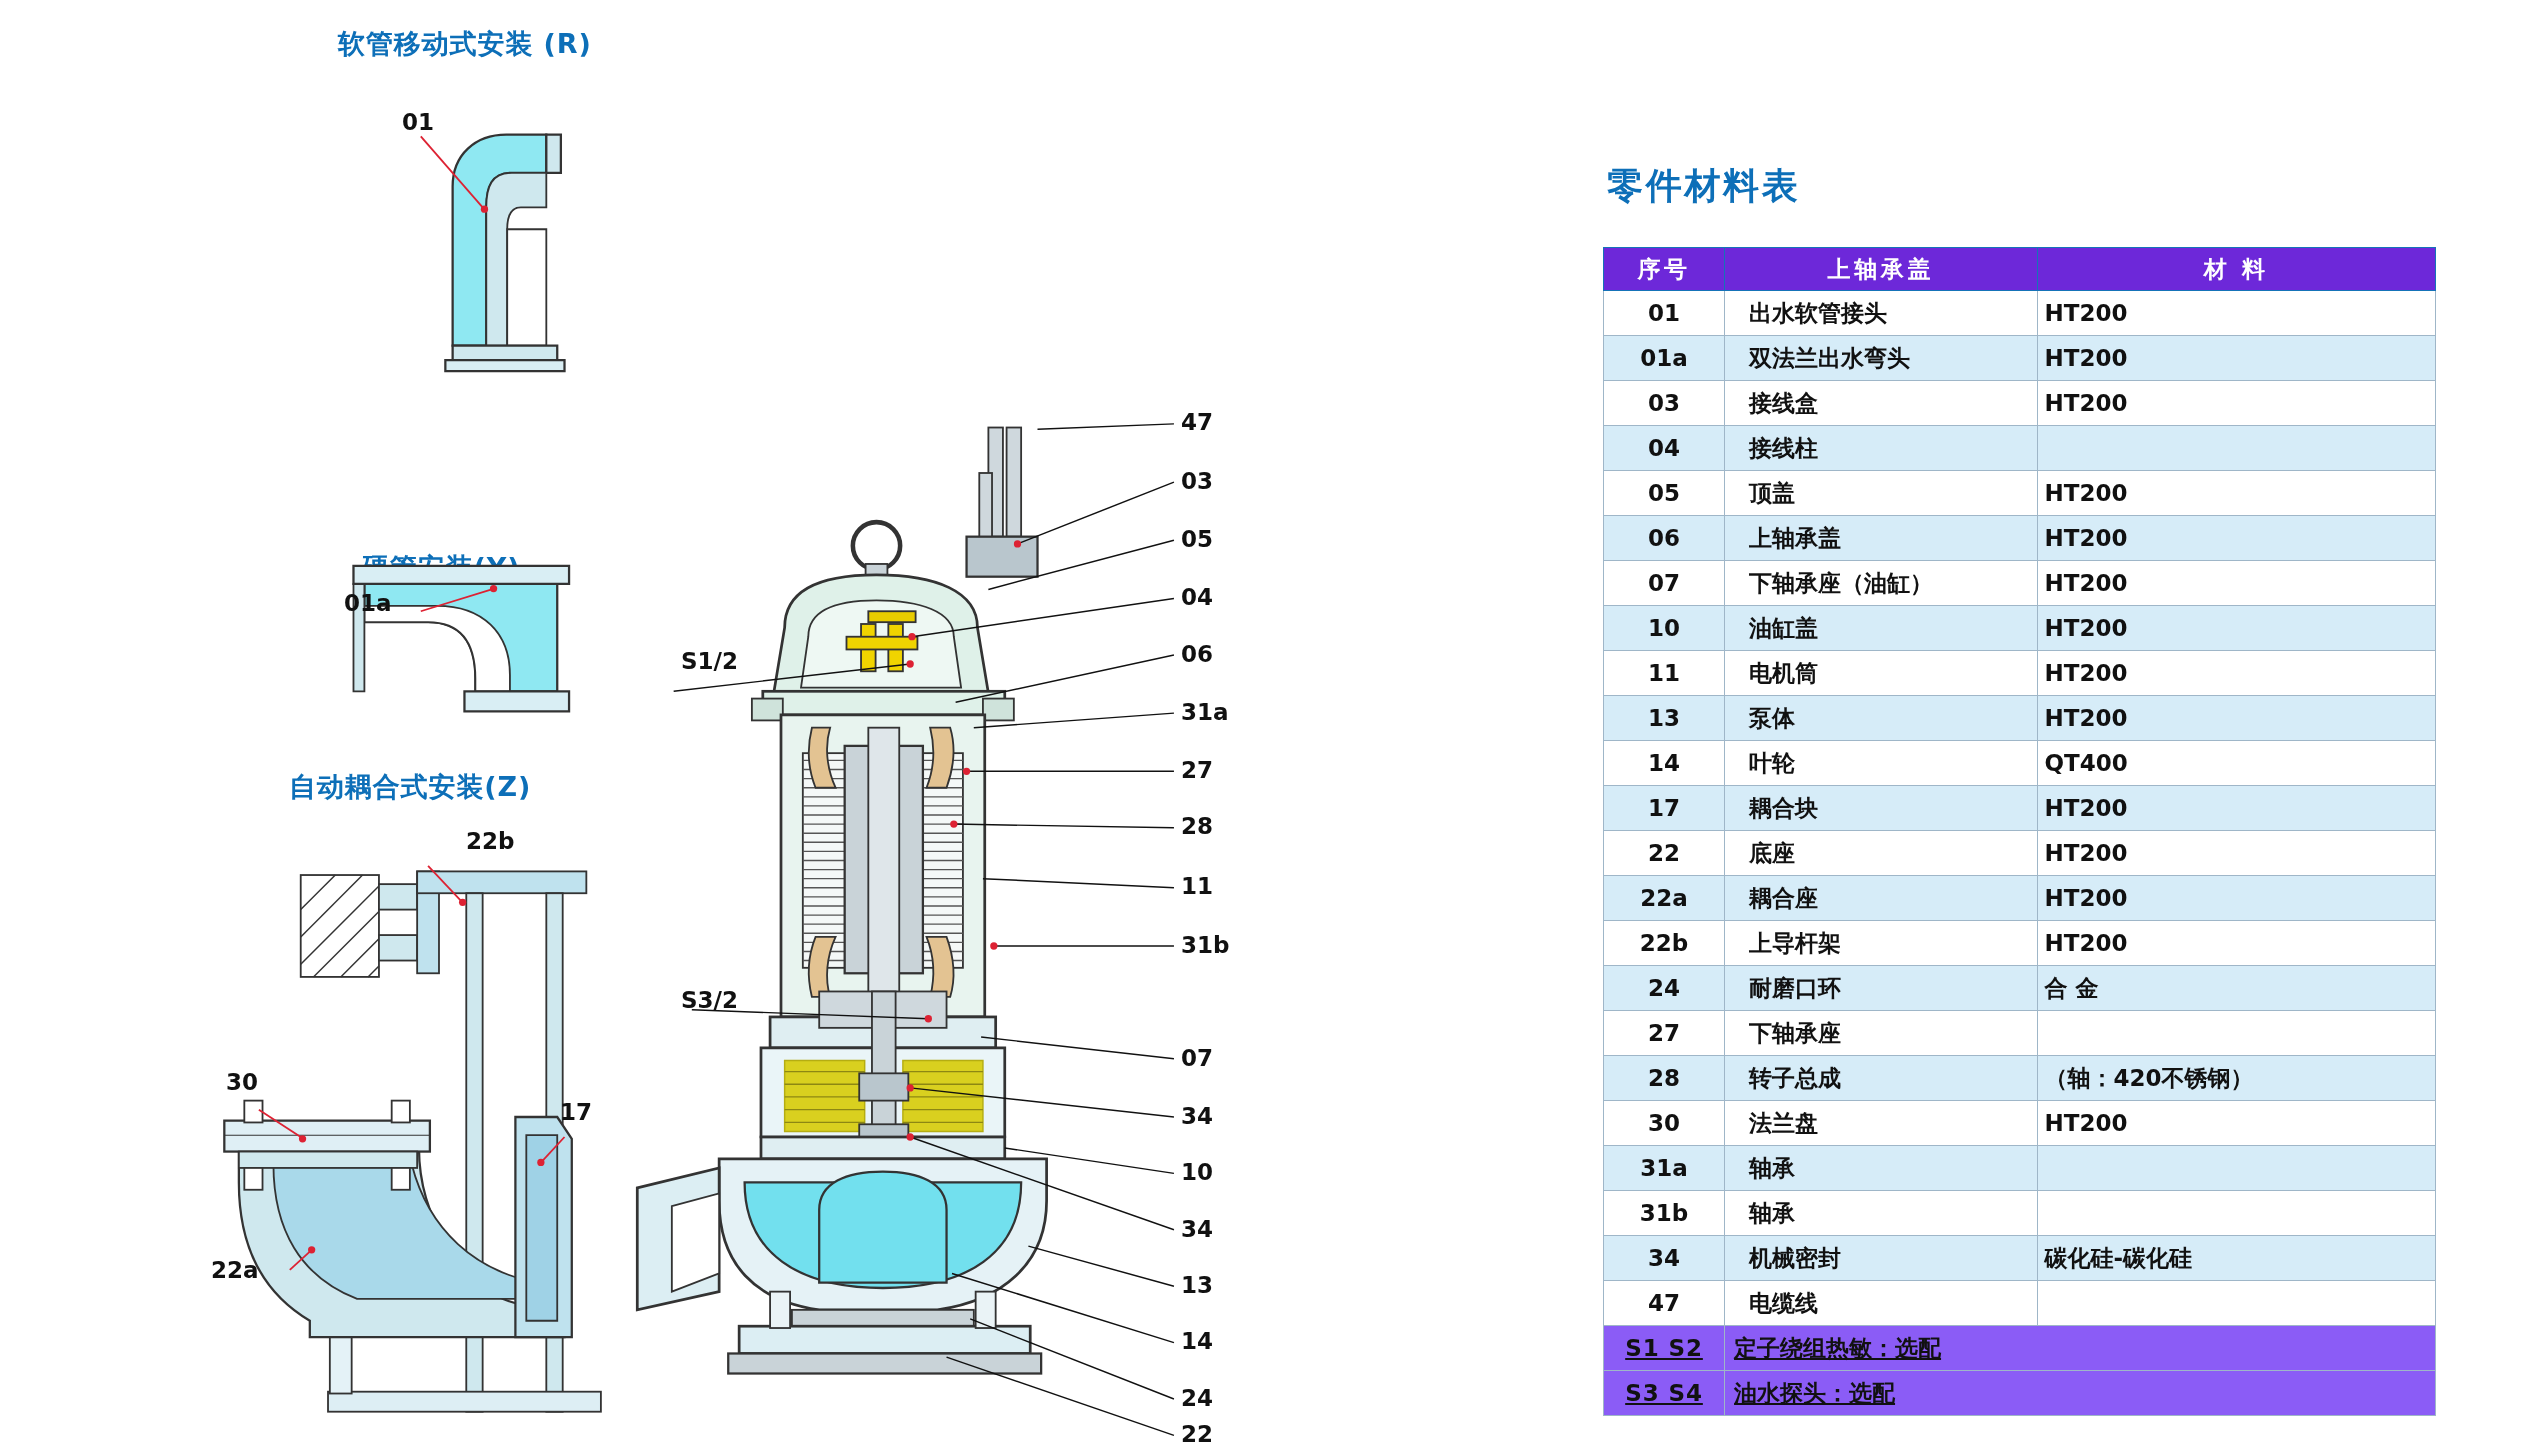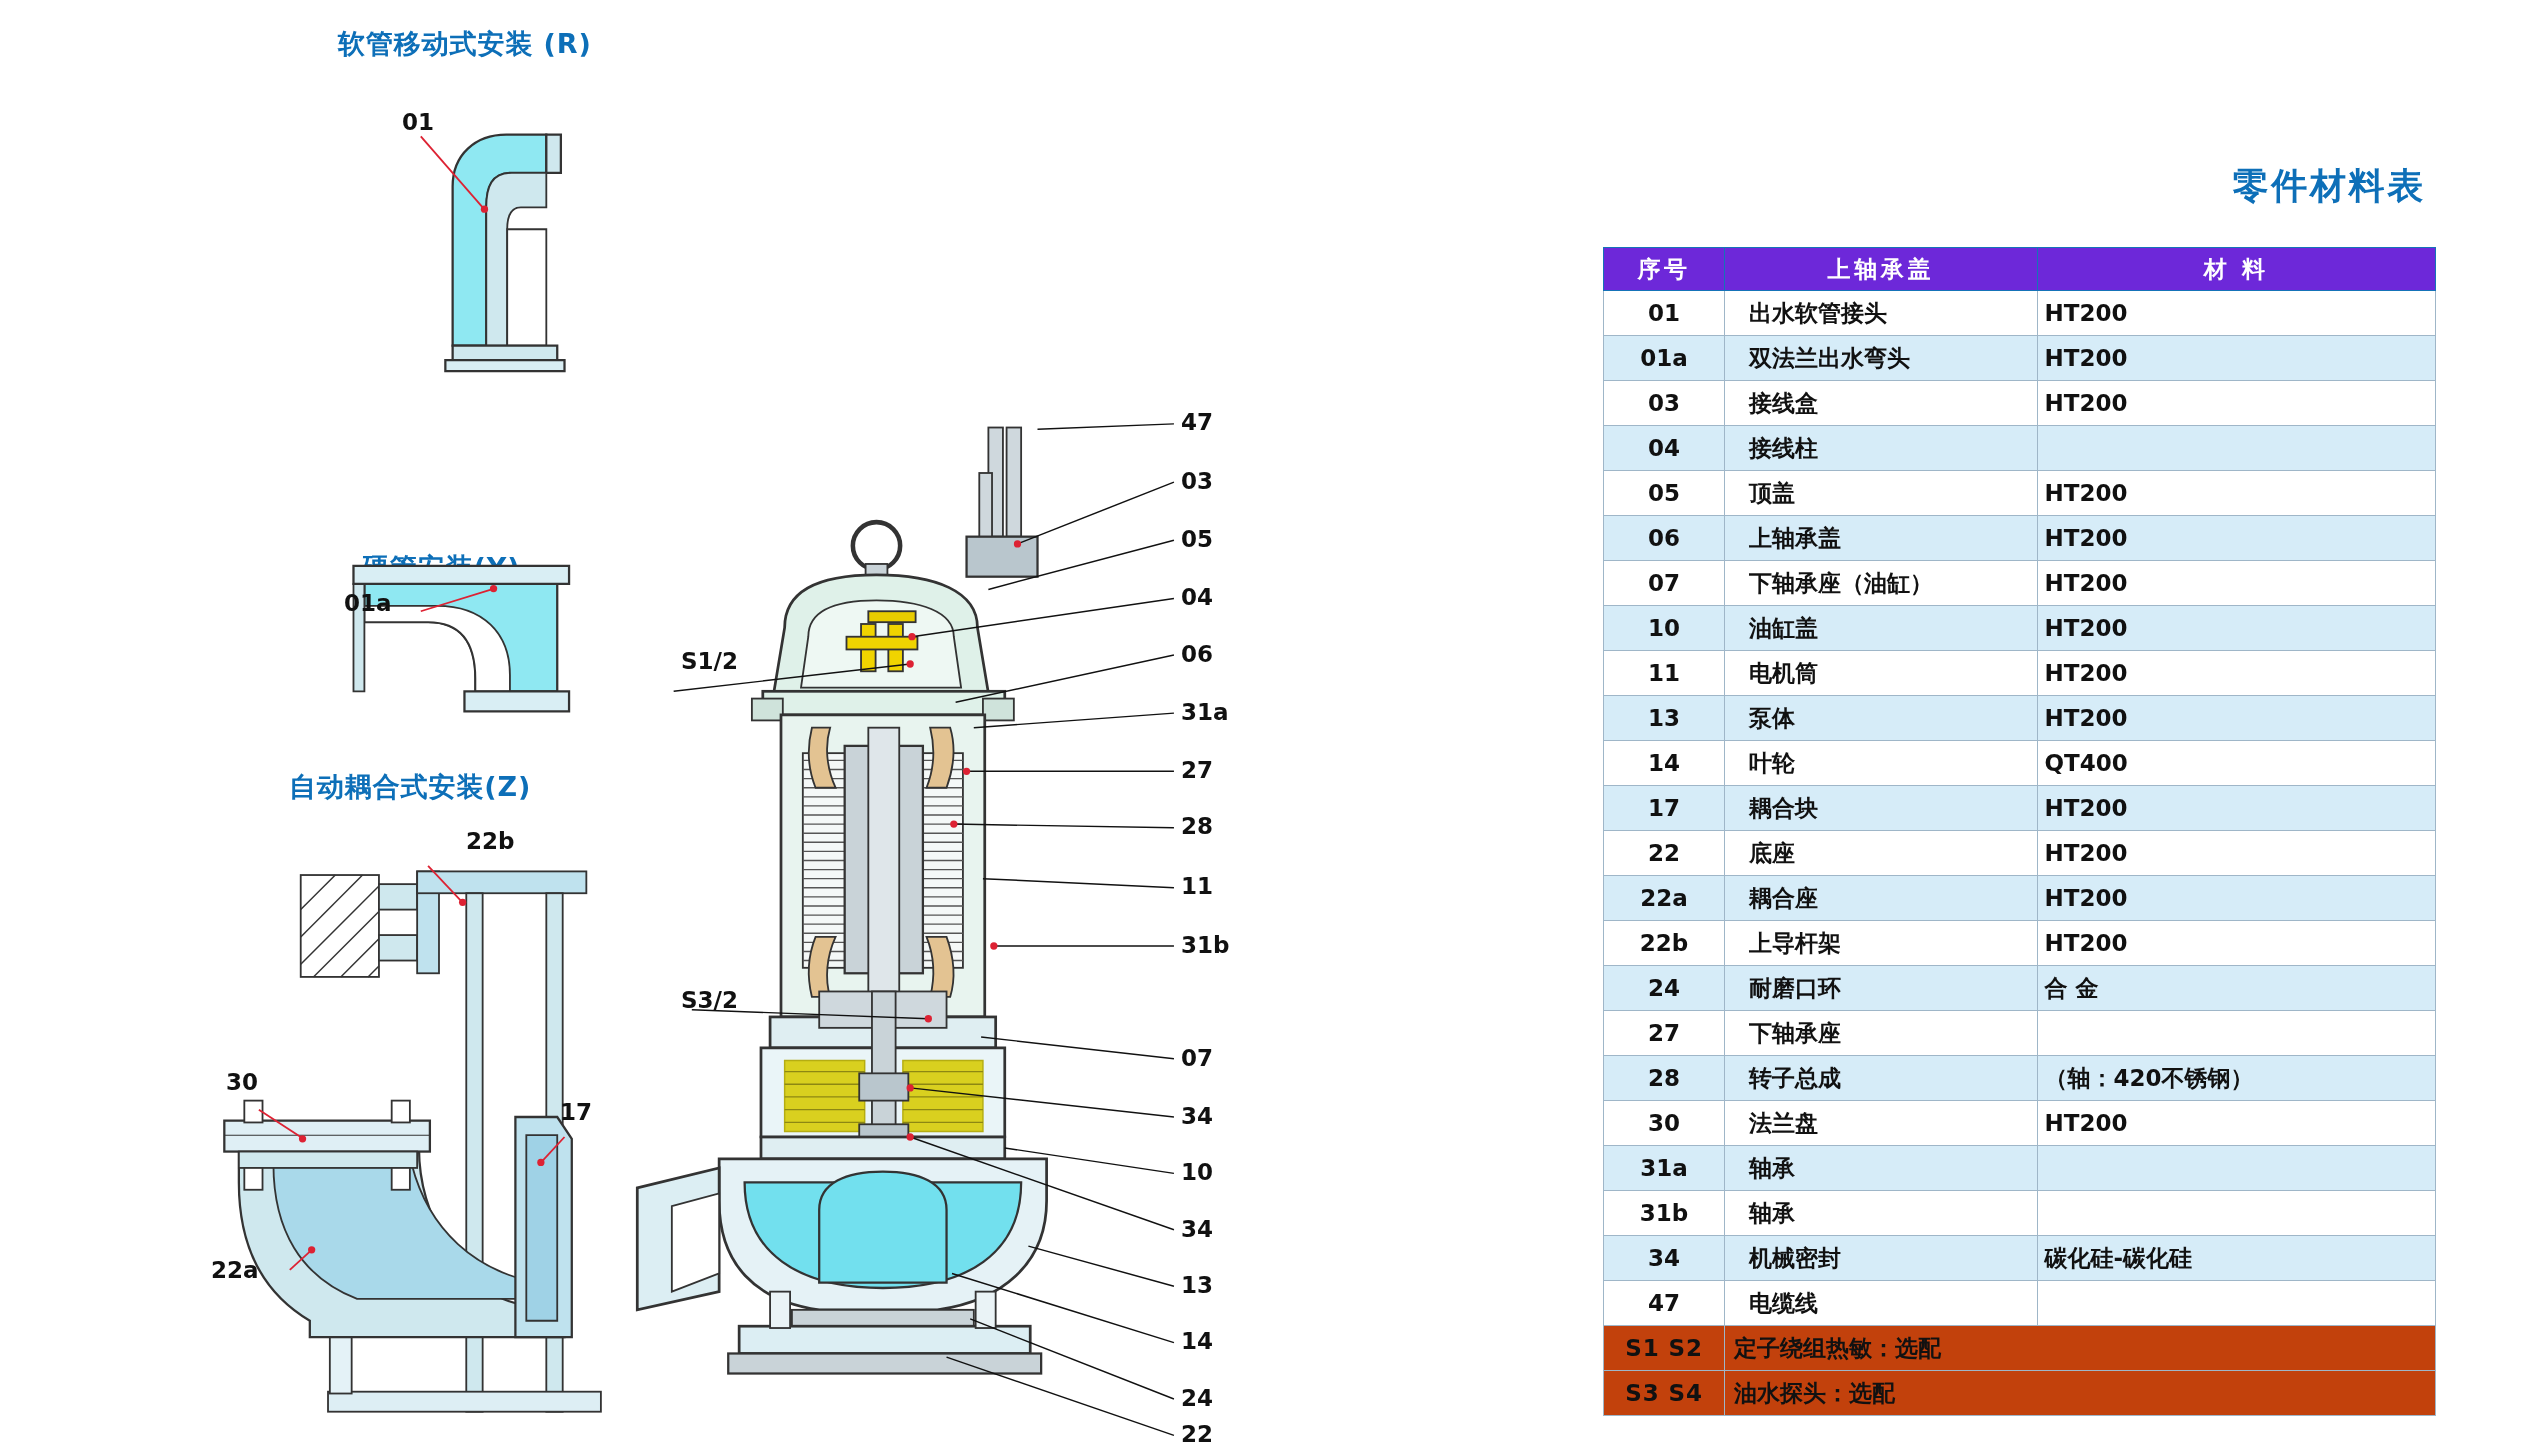--- a/index.html
+++ b/index.html
@@ -41,21 +41,21 @@
     color: #111;
     white-space: nowrap;
   }
 
   
   #table-title {
     position: absolute;
     left: 1607px;
     top: 162px;
     width: 819px;
-    text-align: right;
+    text-align: left;
     color: #0d6fb8;
     font-weight: bold;
     font-size: 36px;
     letter-spacing: 2.7px;
   }
   #parts-table {
     position: absolute;
     left: 1603px;
     top: 247px;
     width: 833px;
@@ -76,23 +76,24 @@
     font-size: 23px;
     letter-spacing: 3.6px;
     height: 42px;
     border: 0.9px solid #1573b8;
   }
   #parts-table td.c-no { width: 107px; text-align: center; }
   #parts-table td.c-name { width: 300px; text-align: left; padding-left: 24px; }
   #parts-table td.c-mat { width: 409px; text-align: left; padding-left: 7px; }
   tr.alt td { background: #d6ecf8; }
   tr.note td {
-    background: #c2410c;
+    background: #8b5cf6;
     color: #ffffff;
     border: 0.9px solid #808080;
+    text-decoration: underline;
   }
   tr.note td.c-no { text-align: center; letter-spacing: 0.9px; }
   tr.note td.c-span { text-align: left; padding-left: 24px; }
 
   
   svg.art { position: absolute; left: 0; top: 0; overflow: visible; }
 </style>
 </head>
 <body>
 

